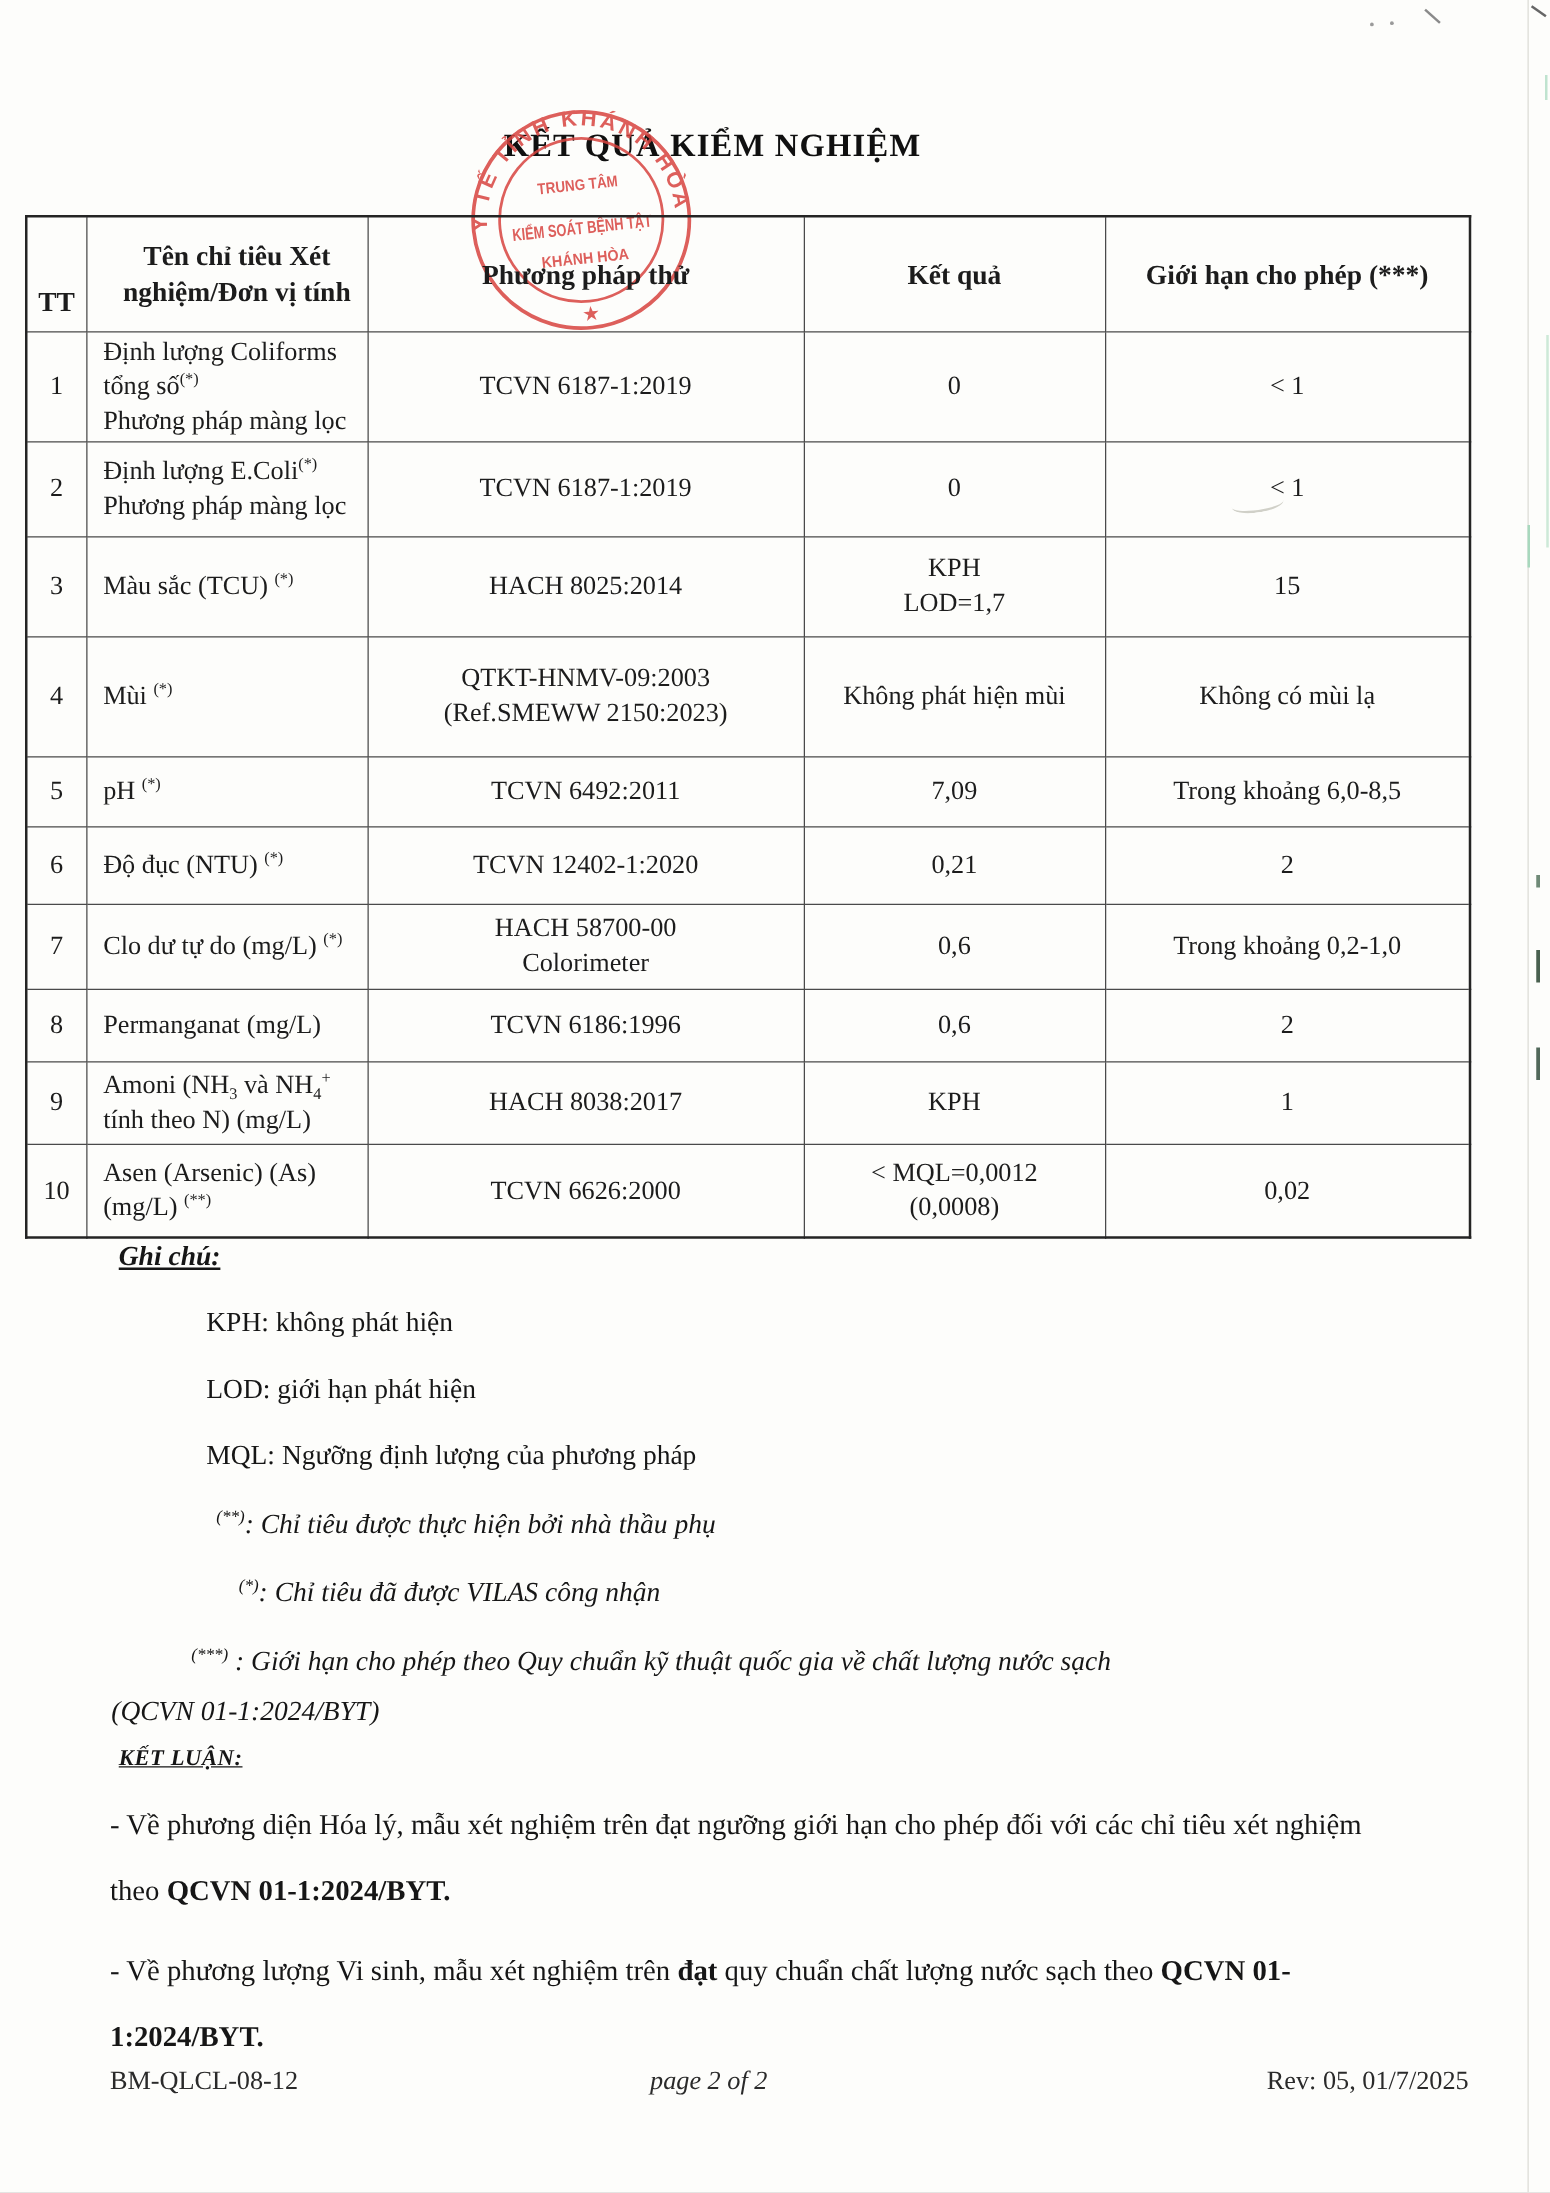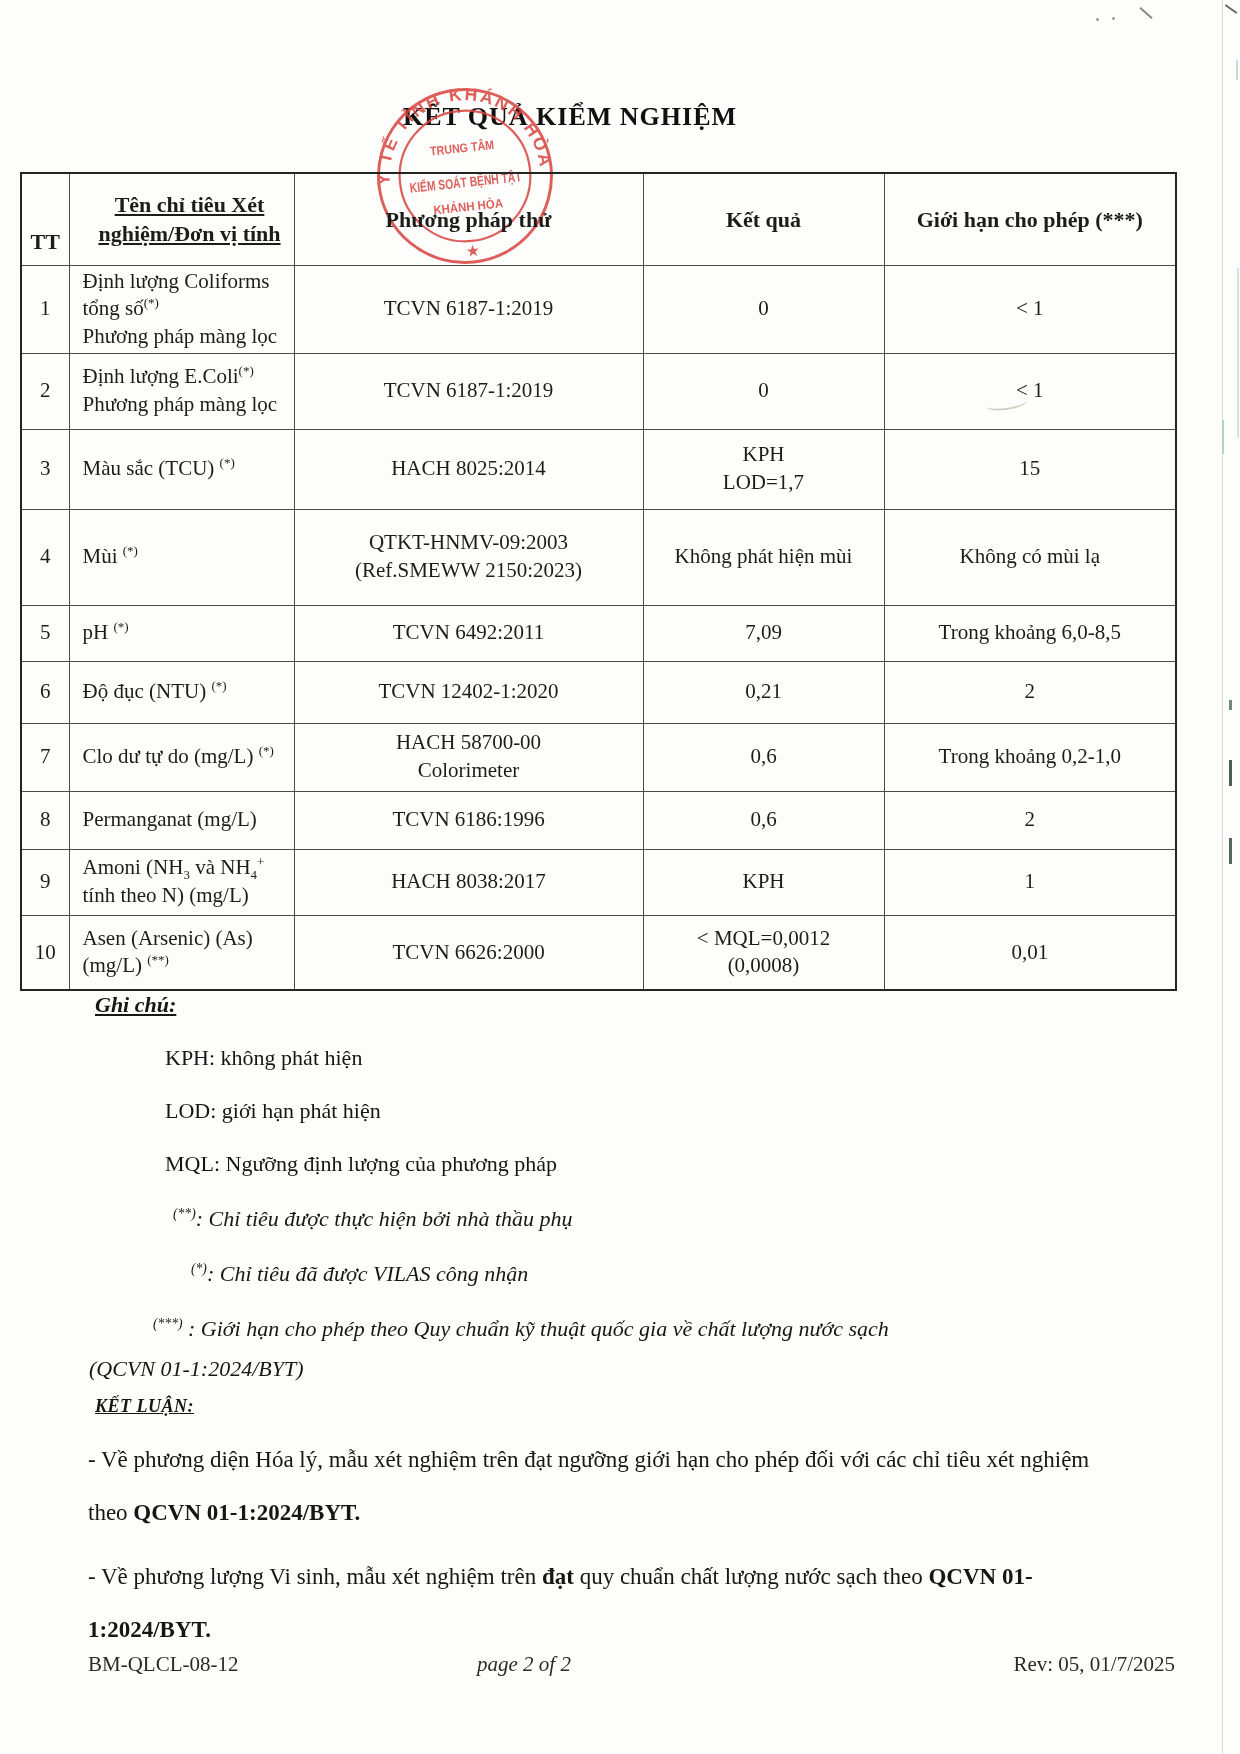--- a/index.html
+++ b/index.html
@@ -36,21 +36,21 @@
     border-collapse:collapse; table-layout:fixed;
     font-size:21px; color:#1c1c1c;
   }
   .results-table td { border:1px solid #4a4a4a; padding:2px 6px; vertical-align:middle; text-align:center; }
   .results-table { border:2px solid #242424; }
   .results-table thead td { font-weight:bold; font-size:22px; }
   .results-table thead tr { height:92px; }
   .results-table thead td.c0 { vertical-align:bottom; padding-bottom:8px; }
   .results-table td.c1 { text-align:left; padding-left:13px; }
   .results-table .ln { line-height:1.32; }
-  .results-table thead td.c1 { text-align:center; padding-left:22px;text-decoration:underline; }
+  .results-table thead td.c1 { text-align:center; padding-left:22px; }
   .results-table tbody tr:nth-child(1){height:86px}
   .results-table tbody tr:nth-child(2){height:76px}
   .results-table tbody tr:nth-child(3){height:80px}
   .results-table tbody tr:nth-child(4){height:96px}
   .results-table tbody tr:nth-child(5){height:56px}
   .results-table tbody tr:nth-child(6){height:62px}
   .results-table tbody tr:nth-child(7){height:68px}
   .results-table tbody tr:nth-child(8){height:58px}
   .results-table tbody tr:nth-child(9){height:66px}
   .results-table tbody tr:nth-child(10){height:75px}
@@ -76,21 +76,21 @@
     text-decoration:underline; display:inline-block; letter-spacing:0.5px;
   }
   .conclusion p { margin:10px 0 0 0; line-height:2.32; }
 
   
   .footer {
     position:absolute; left:88px; right:65px; top:1652px;
     font-size:21px; color:#2a2a2a;
   }
   .footer .f-left { position:absolute; left:0; }
-  .footer .f-center { position:absolute; left:389px; font-style:italic; }
+  .footer .f-center { position:absolute; left:432px; font-style:italic; }
   .footer .f-right { position:absolute; right:0; }
 
   
   .artifact { position:absolute; pointer-events:none; }
   .scanline { left:1222px; top:0; width:1px; height:1754px; background:#dcdcd6; }
   .green-a { left:1236px; top:60px; width:2px; height:20px; background:#bfe3cf; }
   .green-b { left:1237px; top:268px; width:2px; height:170px; background:#cde9d8; }
   .green-c { left:1222px; top:420px; width:2px; height:34px; background:#a8d8bd; }
   .dark-a { left:1229px; top:700px; width:3px; height:10px; background:#6f8a77; }
   .dark-b { left:1229px; top:760px; width:3px; height:26px; background:#49604f; }
@@ -338,21 +338,21 @@
             <div class="ln"><span>(mg/L) </span><sup>(**)</sup></div>
           </td>
           <td class="c2">
             <div class="ln">TCVN 6626:2000</div>
           </td>
           <td class="c3">
             <div class="ln">&lt; MQL=0,0012</div>
             <div class="ln">(0,0008)</div>
           </td>
           <td class="c4">
-            <div class="ln">0,01</div>
+            <div class="ln">0,02</div>
           </td>
         </tr>
       </tbody>
   </table>
 
   <section class="notes">
     <h2>Ghi chú:</h2>
     <div id="abbr-list">
         <div class="abbr-item">KPH: không phát hiện</div>
         <div class="abbr-item">LOD: giới hạn phát hiện</div>

